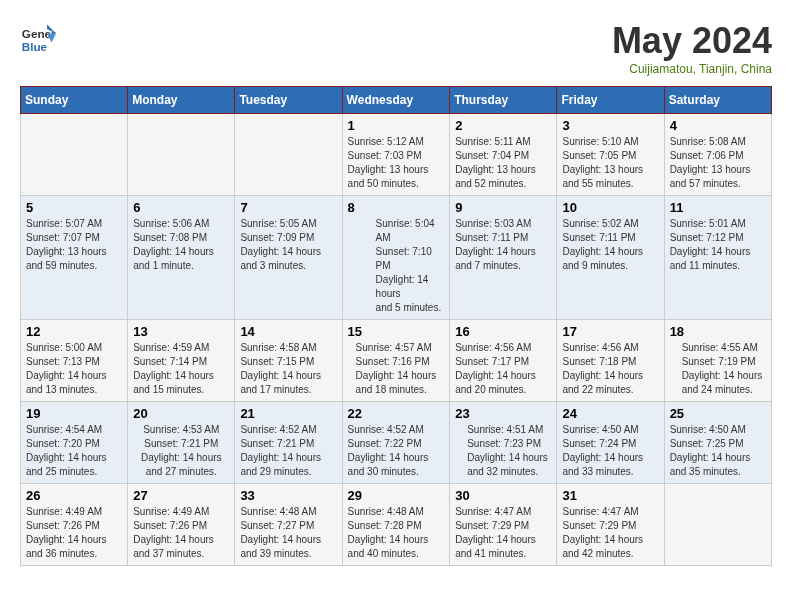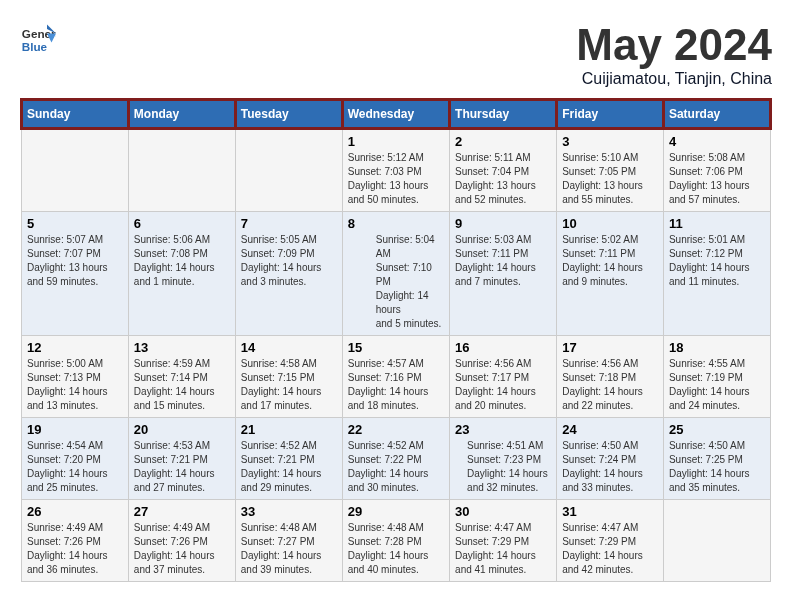--- a/index.html
+++ b/index.html
@@ -22,40 +22,40 @@
     }
     .logo-icon {
       width: 36px;
       height: 36px;
       margin-right: 4px;
     }
     .title-area {
       text-align: right;
     }
     .main-title {
-      font-size: 44px;
+      font-size: 36px;
       font-weight: bold;
       color: #333;
     }
     .subtitle {
-      font-size: 16px;
-      color: #0f172a;
+      font-size: 12px;
+      color: #4d7c0f;
     }
     table {
       width: 100%;
       border-collapse: collapse;
       font-size: 11px;
     }
     thead tr th {
       background-color: #2e6db4;
       color: #fff;
       padding: 6px 4px;
       text-align: left;
       font-size: 12px;
-      border: 3px solid #7f1d1d;
+      border: 1px solid #7f1d1d;
     }
     tbody tr td {
       border: 1px solid #ccc;
       vertical-align: top;
       padding: 4px 5px;
       height: 80px;
       width: 108px;
     }
     tbody tr:nth-child(odd) td {
       background-color: #f5f5f5;
@@ -210,58 +210,58 @@
         </td>
         <td>
           <span class="day-num">14</span>
           <div class="day-info" style="white-space: pre-line;">Sunrise: 4:58 AM
 Sunset: 7:15 PM
 Daylight: 14 hours
 and 17 minutes.</div>
         </td>
         <td>
           <span class="day-num">15</span>
-          <div class="day-info" style="white-space: pre-line;">Sunrise: 4:57 AM
+          <div class="day-info" style="white-space: pre-line; margin-left: 8px;">Sunrise: 4:57 AM
 Sunset: 7:16 PM
 Daylight: 14 hours
 and 18 minutes.</div>
         </td>
         <td>
           <span class="day-num">16</span>
           <div class="day-info" style="white-space: pre-line;">Sunrise: 4:56 AM
 Sunset: 7:17 PM
 Daylight: 14 hours
 and 20 minutes.</div>
         </td>
         <td>
           <span class="day-num">17</span>
           <div class="day-info" style="white-space: pre-line;">Sunrise: 4:56 AM
 Sunset: 7:18 PM
 Daylight: 14 hours
 and 22 minutes.</div>
         </td>
         <td>
           <span class="day-num">18</span>
-          <div class="day-info" style="white-space: pre-line;">Sunrise: 4:55 AM
+          <div class="day-info" style="white-space: pre-line; margin-left: 12px;">Sunrise: 4:55 AM
 Sunset: 7:19 PM
 Daylight: 14 hours
 and 24 minutes.</div>
         </td>
       </tr>
       <tr>
         <td>
           <span class="day-num">19</span>
           <div class="day-info" style="white-space: pre-line;">Sunrise: 4:54 AM
 Sunset: 7:20 PM
 Daylight: 14 hours
 and 25 minutes.</div>
         </td>
         <td>
           <span class="day-num">20</span>
-          <div class="day-info" style="white-space: pre-line;">Sunrise: 4:53 AM
+          <div class="day-info" style="white-space: pre-line; text-align: center;">Sunrise: 4:53 AM
 Sunset: 7:21 PM
 Daylight: 14 hours
 and 27 minutes.</div>
         </td>
         <td>
           <span class="day-num">21</span>
           <div class="day-info" style="white-space: pre-line;">Sunrise: 4:52 AM
 Sunset: 7:21 PM
 Daylight: 14 hours
 and 29 minutes.</div>

